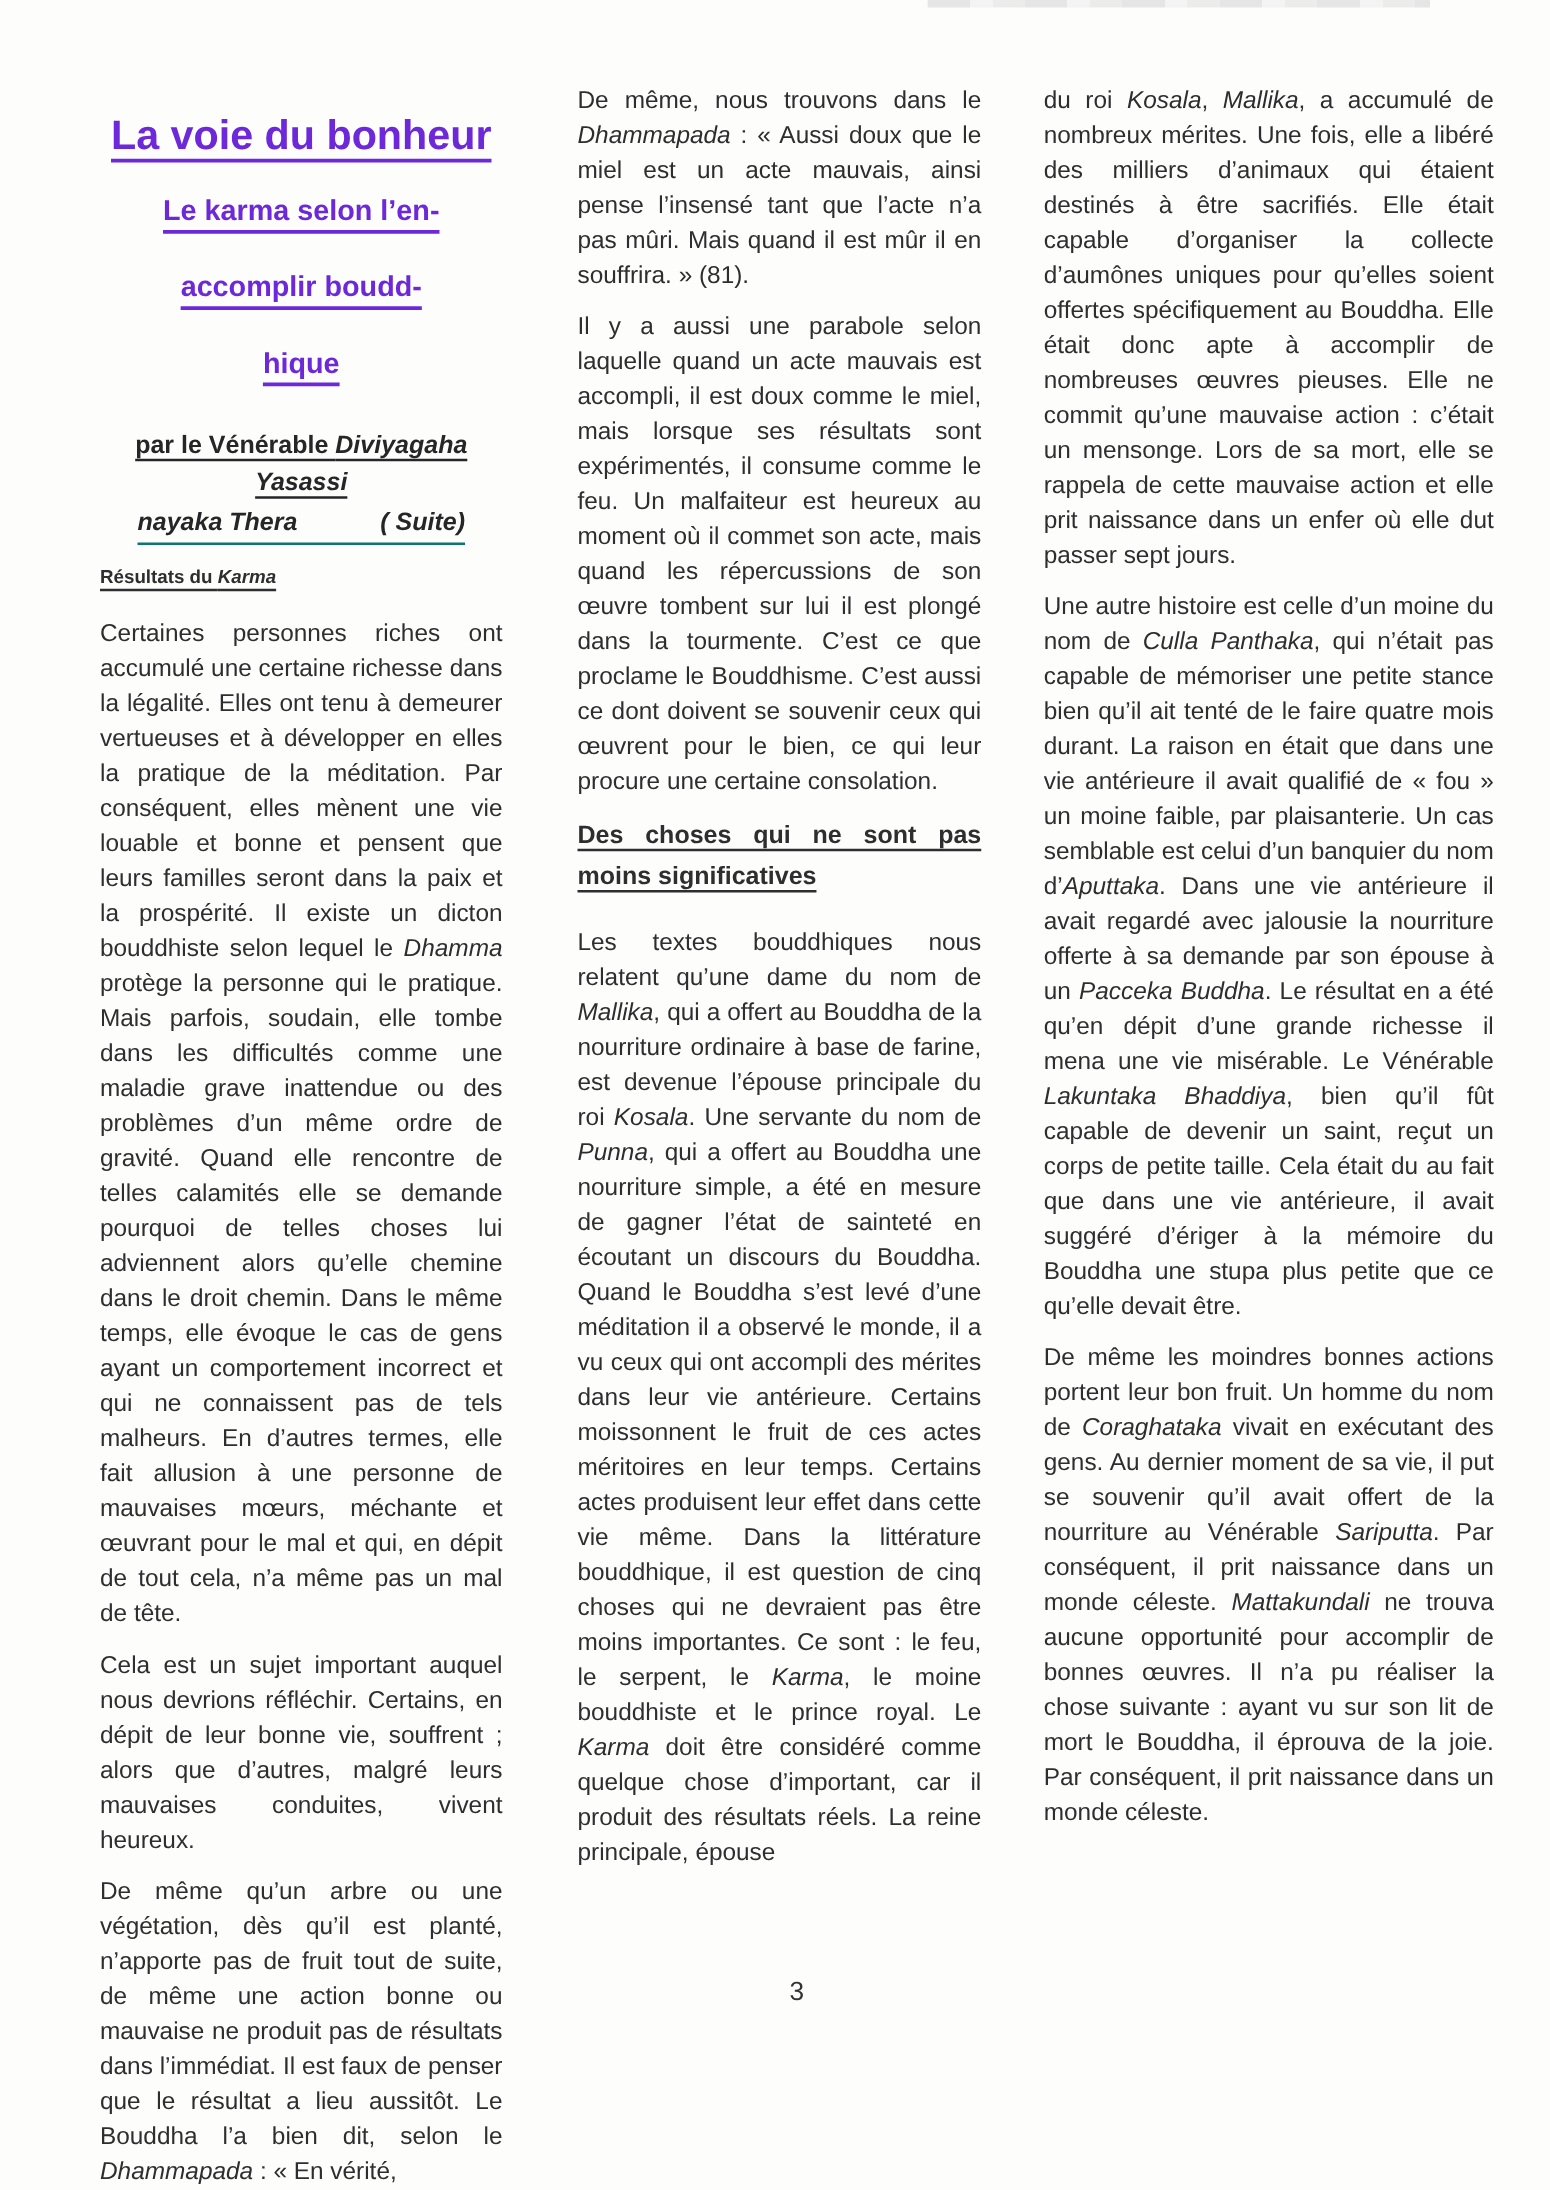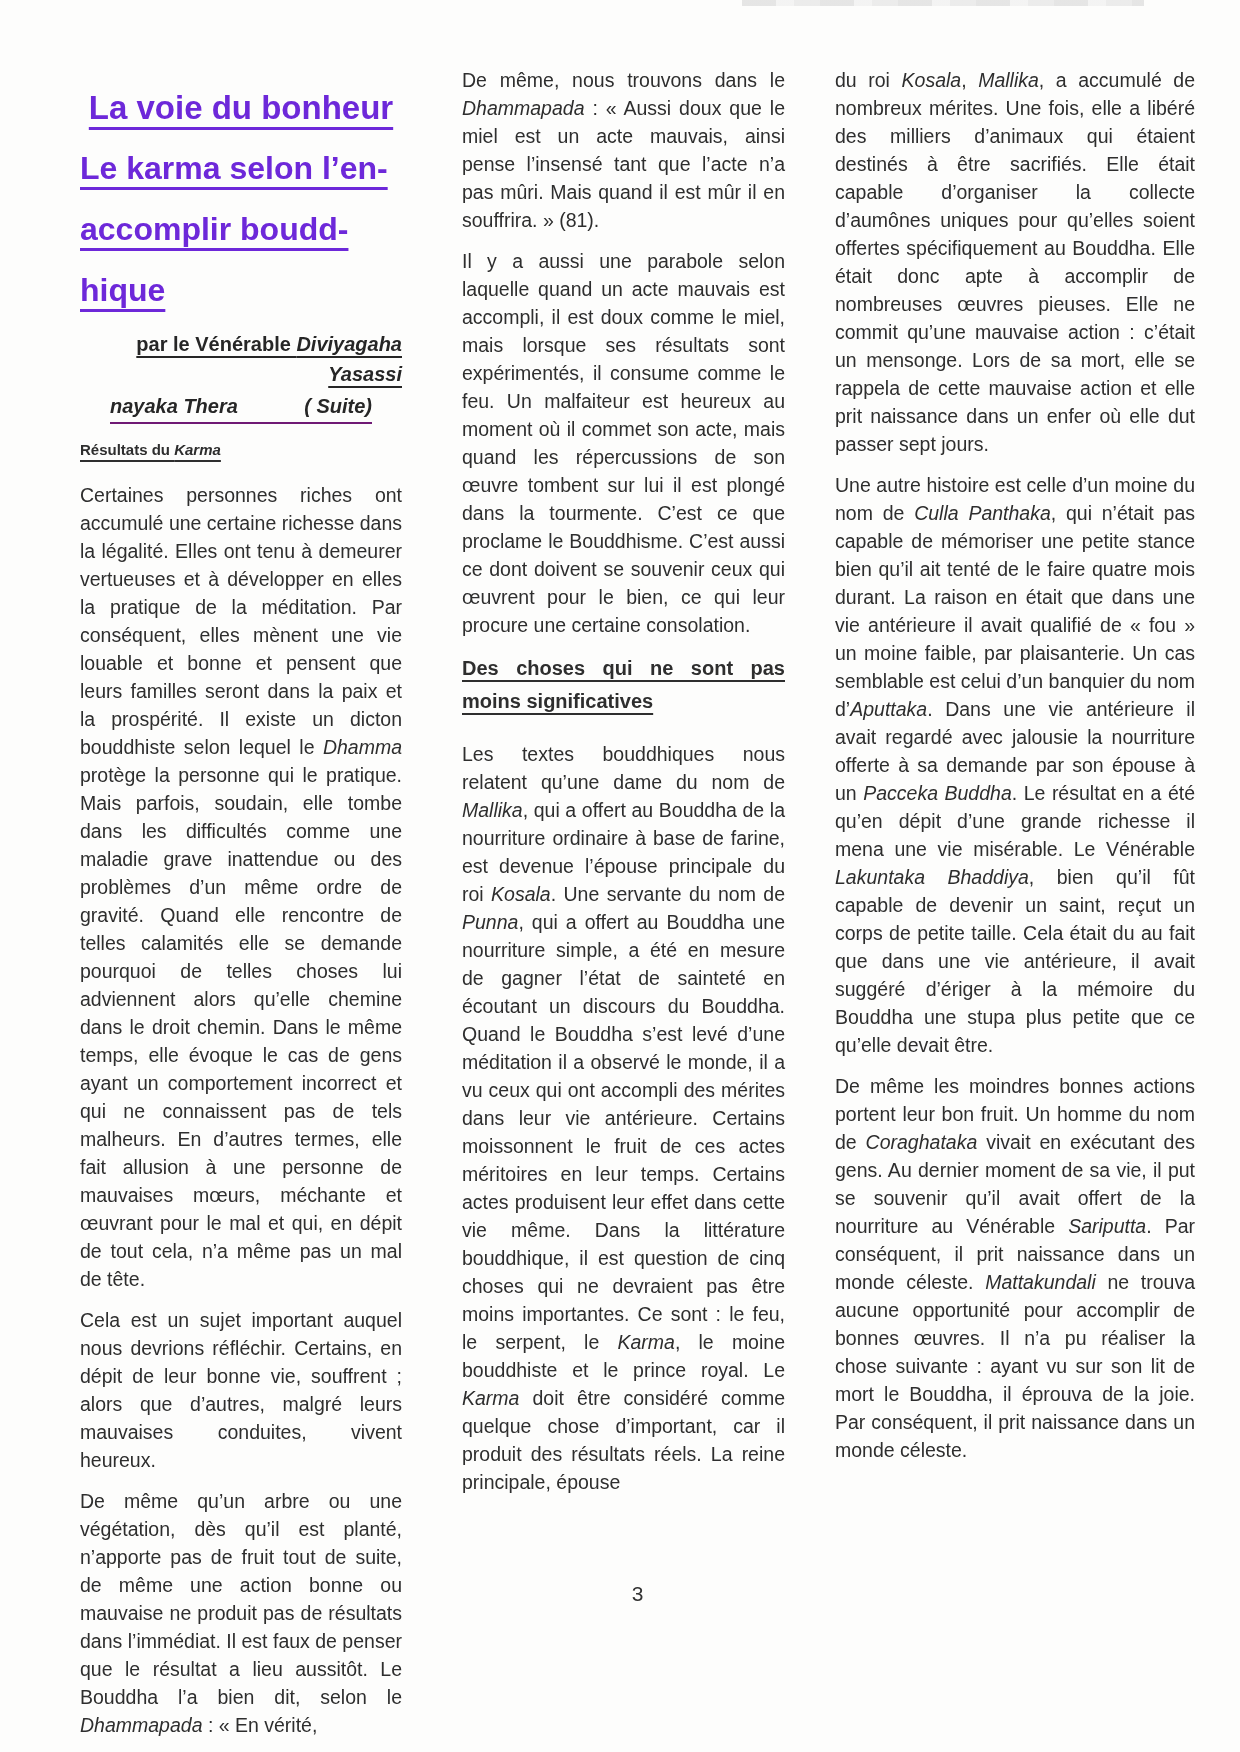--- a/index.html
+++ b/index.html
@@ -19,29 +19,29 @@
   .col-2 { width:323px; margin-right:50px; }
   .col-3 { width:360px; }
   p.body { margin:0 0 13px 0; text-justify:inter-word; }
   .it { font-style:italic; }
 
   .title { font-weight:bold; font-size:33px; line-height:60px; text-align:center; margin-top:12px; }
   .title .u, .subtitle .u {
     text-decoration:underline; text-decoration-thickness:3px; text-underline-offset:8px;
     color:#6d28d9;
   }
-  .subtitle { font-weight:bold; font-size:32px; line-height:61px; }
+  .subtitle { font-weight:bold; font-size:23px; line-height:61px; text-align:center; }
   .subtitle span { display:inline; }
   .subtitle .line { display:block; }
 
-  .byline { font-weight:bold; font-size:20px; line-height:30px; text-align:right; margin-top:8px; color:#262626; }
+  .byline { font-weight:bold; font-size:20px; line-height:30px; text-align:center; margin-top:20px; color:#262626; }
   .byline .u { text-decoration:underline; text-decoration-thickness:2px; text-underline-offset:5px; }
   .byline-2 {
     display:flex; justify-content:space-between; width:262px; margin:2px auto 0;
-    border-bottom:2px solid #701a75; padding-bottom:1px; font-style:italic;
+    border-bottom:2px solid #0f766e; padding-bottom:1px; font-style:italic;
   }
   .heading-results { font-weight:bold; font-size:15px; line-height:32px; margin:10px 0 15px; text-align:left; }
   .heading-results .u { text-decoration:underline; text-decoration-thickness:2px; text-underline-offset:5px; }
   .heading-less { font-weight:bold; font-size:20px; line-height:33px; margin:3px 0 22px; text-align:justify; }
   .heading-less .rich { text-decoration:underline; text-decoration-thickness:2px; text-underline-offset:5px; }
   .page-number { position:absolute; top:1582px; left:80px; width:1115px; text-align:center; font-size:21px; color:#333; }
 </style>
 </head>
 <body>
 

